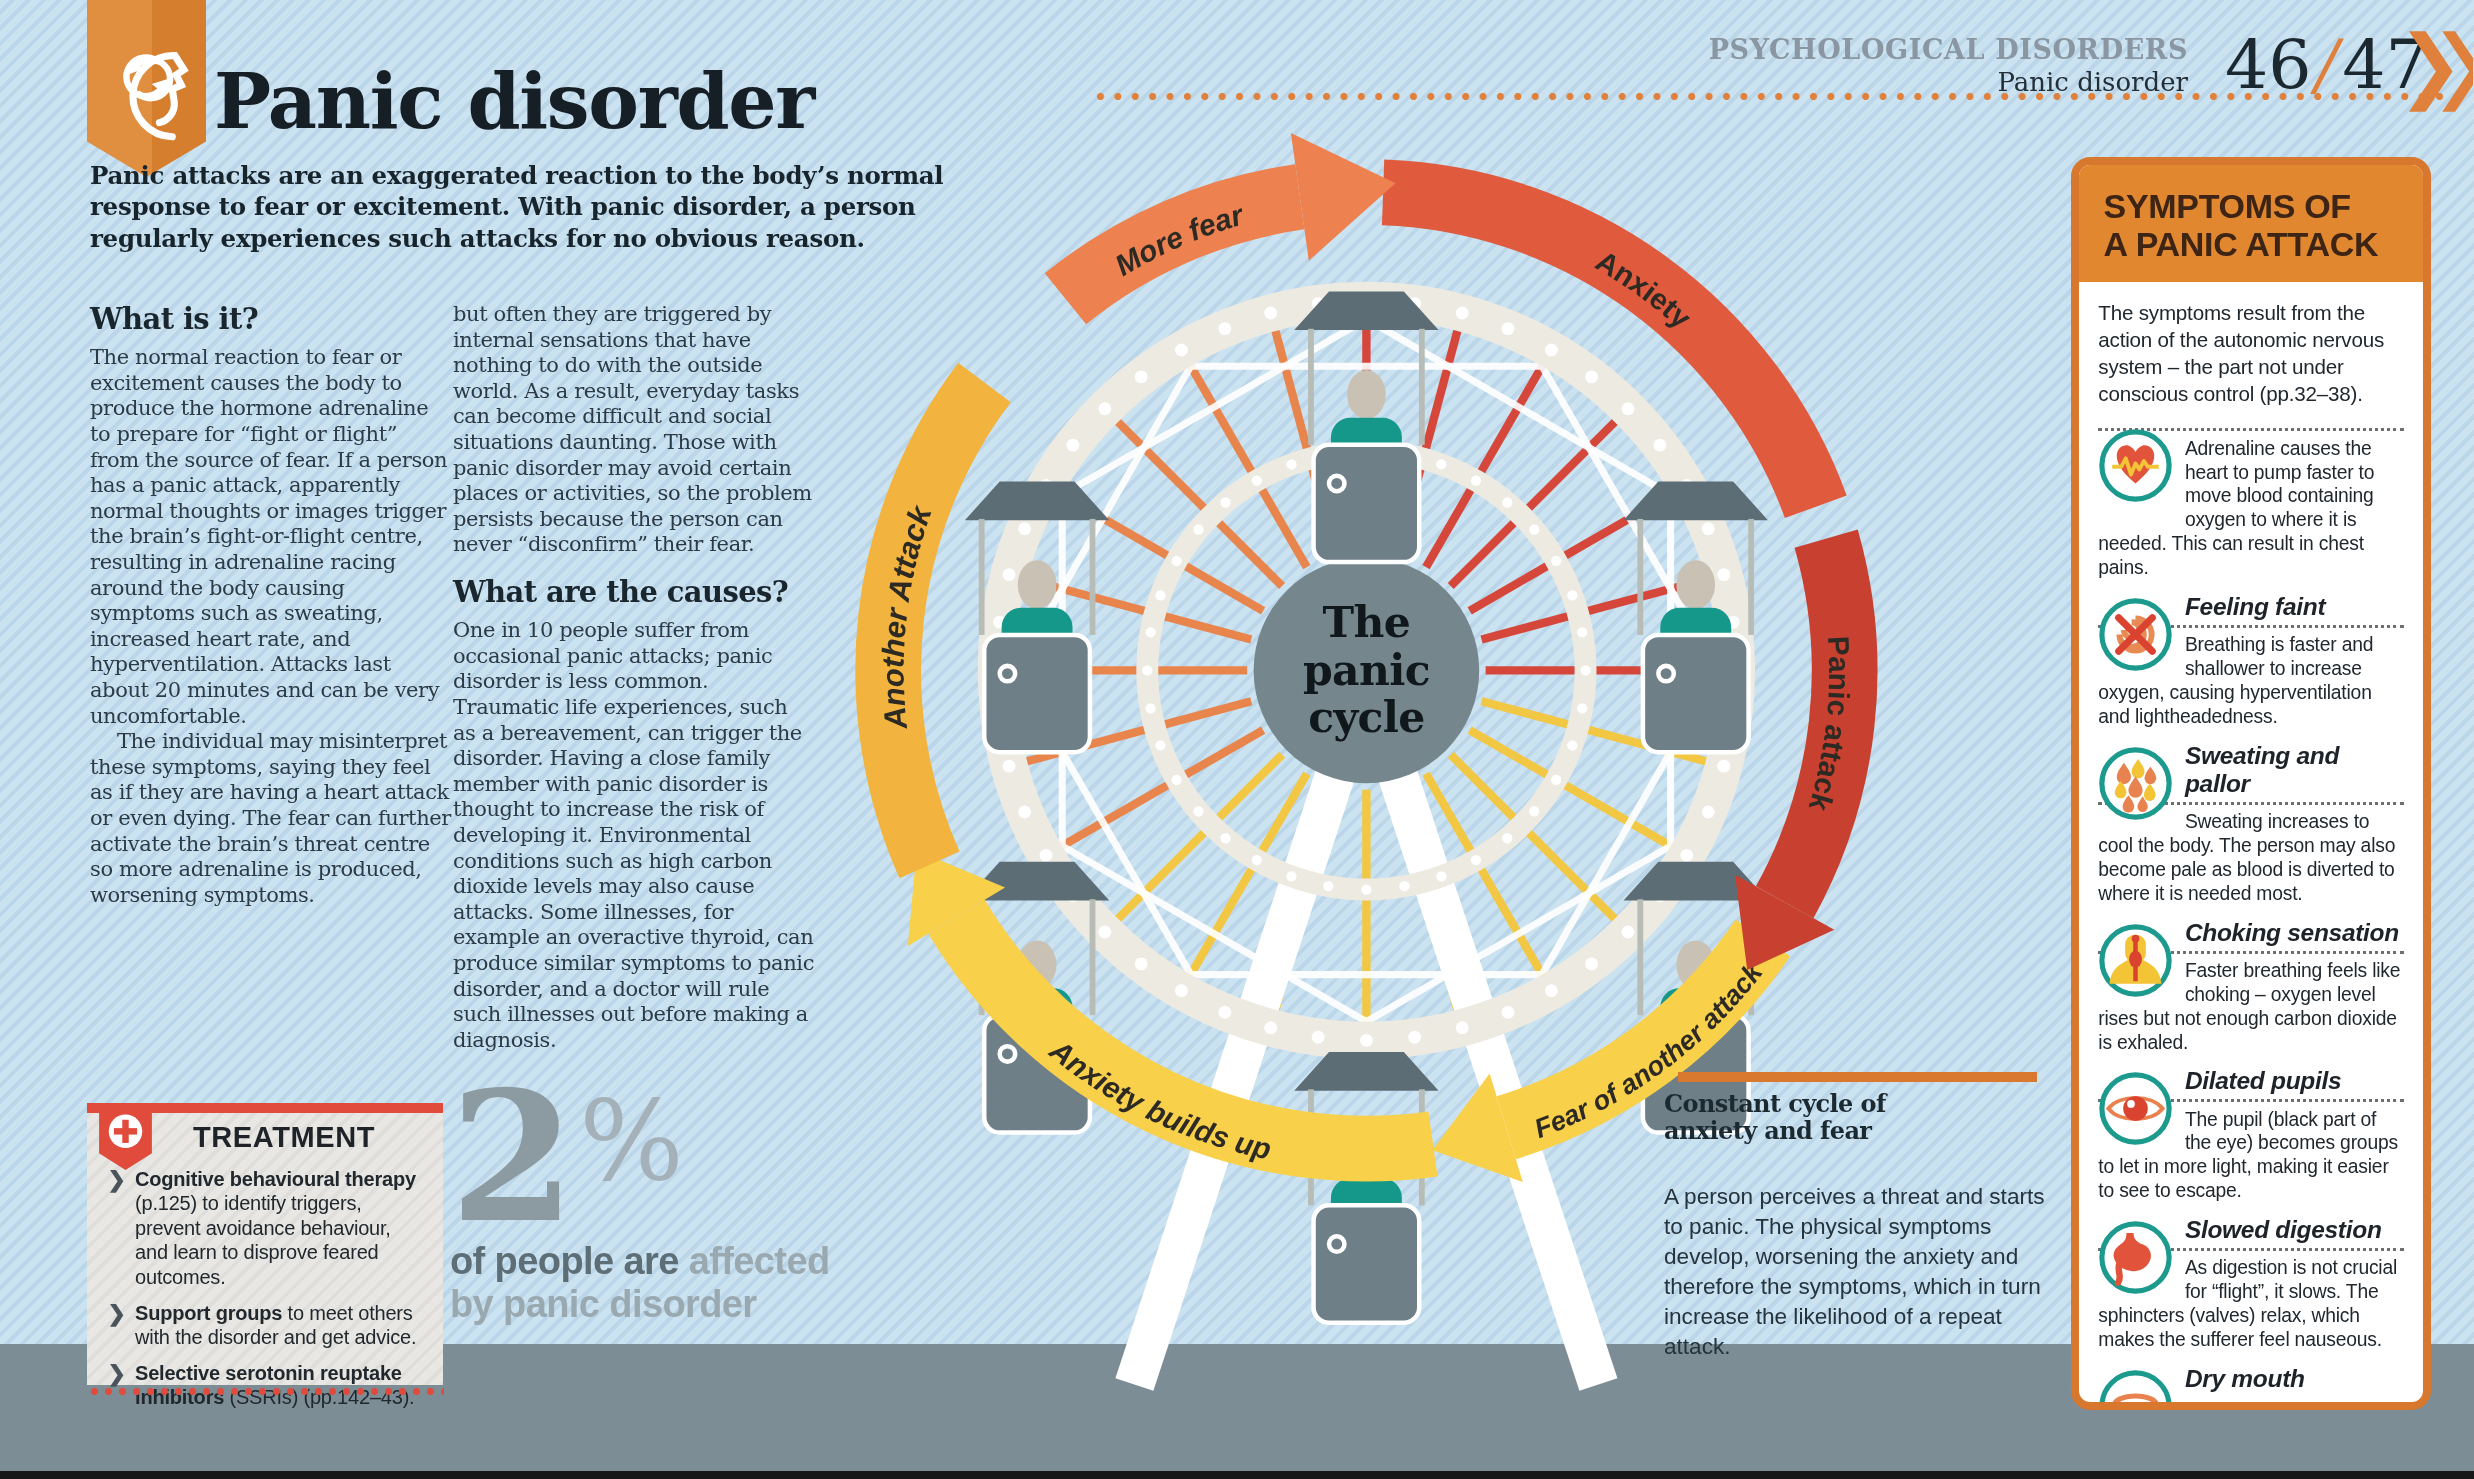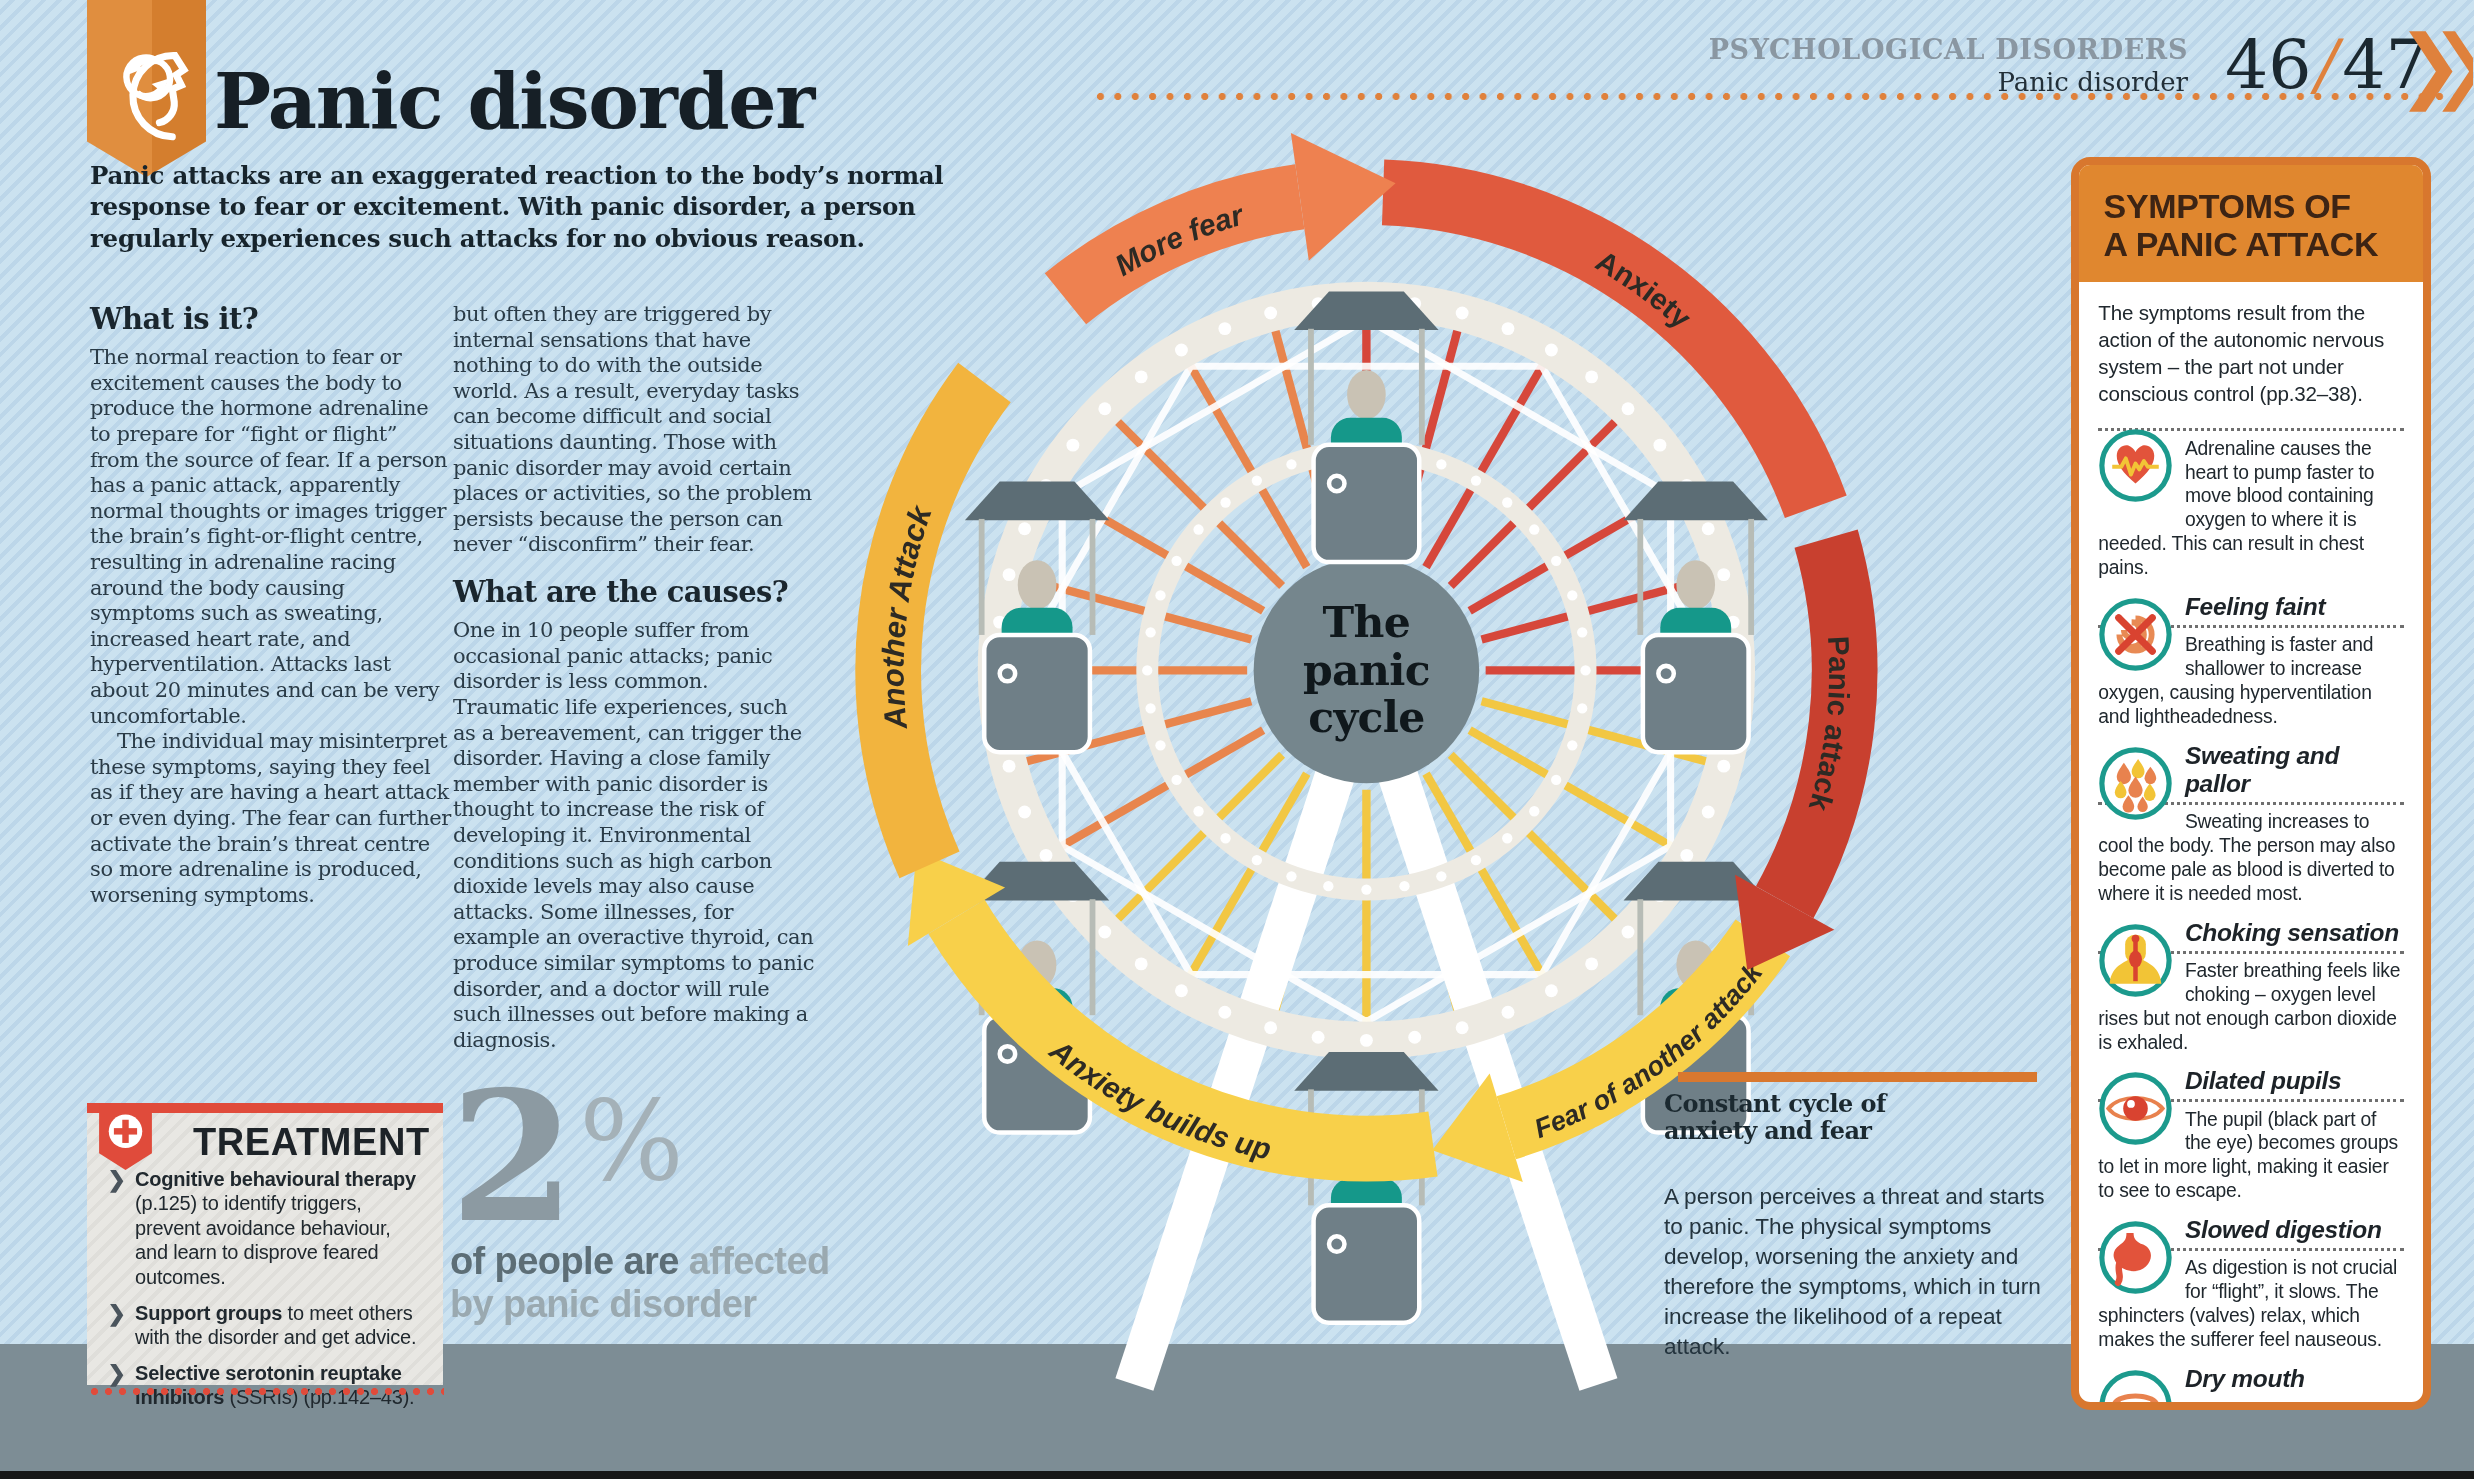--- a/index.html
+++ b/index.html
@@ -37,21 +37,21 @@
   .col h3{margin:0 0 7.7px 0;font-size:29px;color:#1a262e;letter-spacing:-0.6px;}
   .col p{margin:0;}
   .col p.ind{text-indent:27px;}
   .col .gap{height:17px;}
 
   
   .treat{left:87px;top:1103px;width:356px;height:282px;
     background:repeating-linear-gradient(135deg,#e8e7e3 0 7.7px,#dfdeda 7.7px 11.6px);}
   .treat-bar{position:absolute;left:0;top:0;width:100%;height:9.7px;background:#e04b3b;}
   .treat-badge{position:absolute;left:11.6px;top:0;width:53px;height:67px;}
-  .treat-title{position:absolute;left:106px;top:18px;font-weight:bold;font-size:38px;
+  .treat-title{position:absolute;left:106px;top:18px;font-weight:bold;font-size:29px;
     color:#1d2328;letter-spacing:0.6px;}
   .treat-list{position:absolute;left:20.6px;top:64px;width:317px;}
   .t-row{display:flex;margin-bottom:11.6px;}
   .t-chev{color:#4a545c;font-size:22px;font-weight:bold;margin-right:9px;line-height:1.2;}
   .t-text{font-size:20px;line-height:1.22;color:#20282e;letter-spacing:-0.2px;}
   .red-dots{left:90px;top:1387px;width:354px;height:9px;
     background-image:radial-gradient(circle 3.2px at 4.5px 4.5px,#e04b3b 0 3.2px,rgba(0,0,0,0) 3.9px);
     background-size:14px 9px;background-repeat:repeat-x;}
 
   

